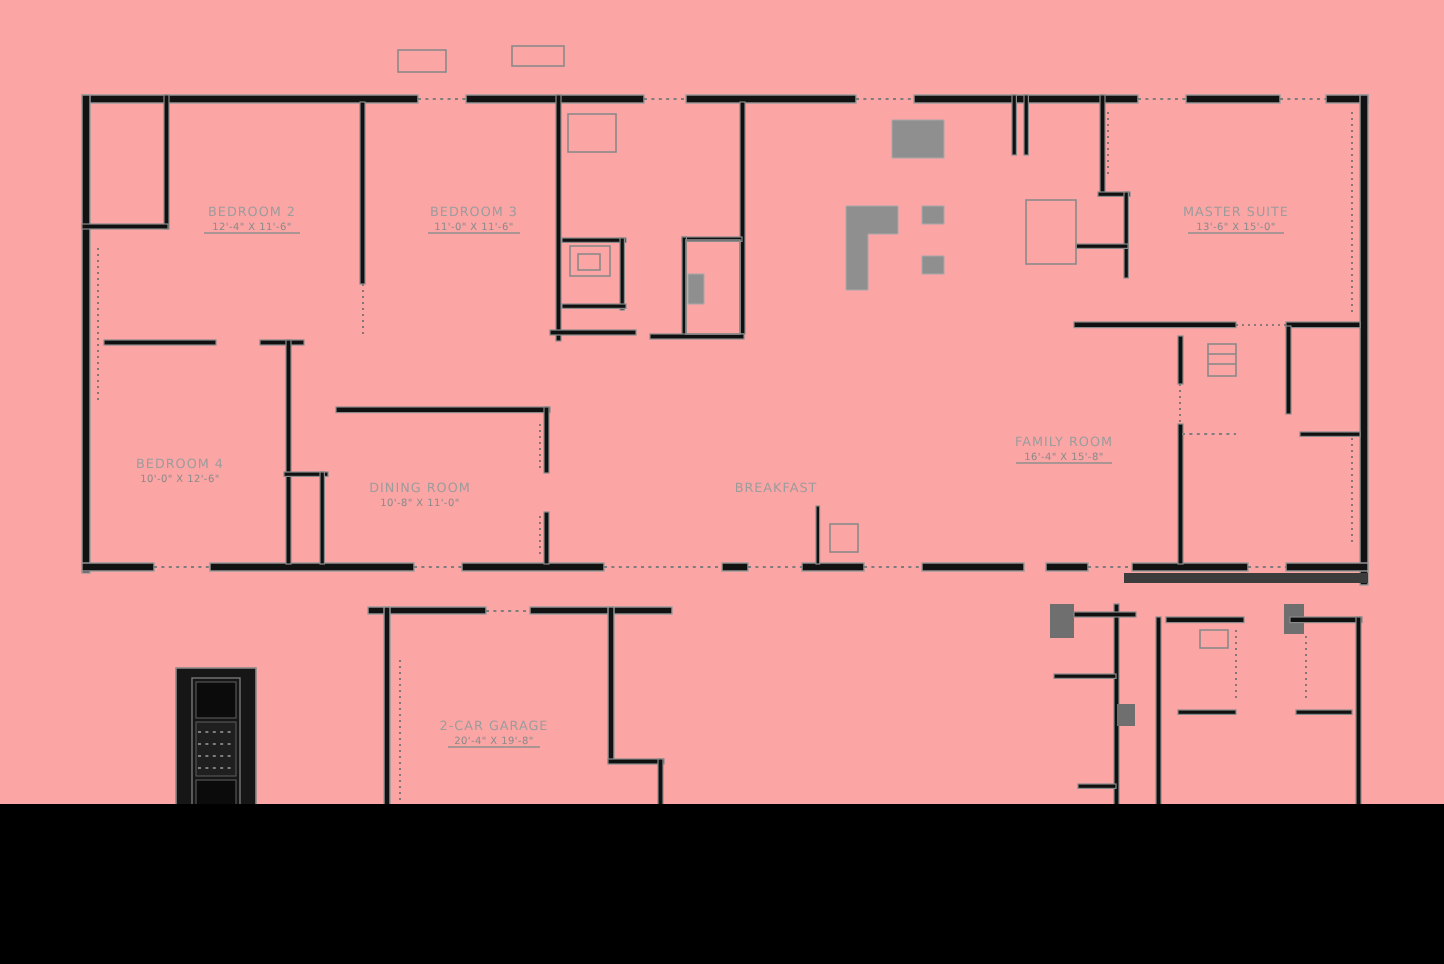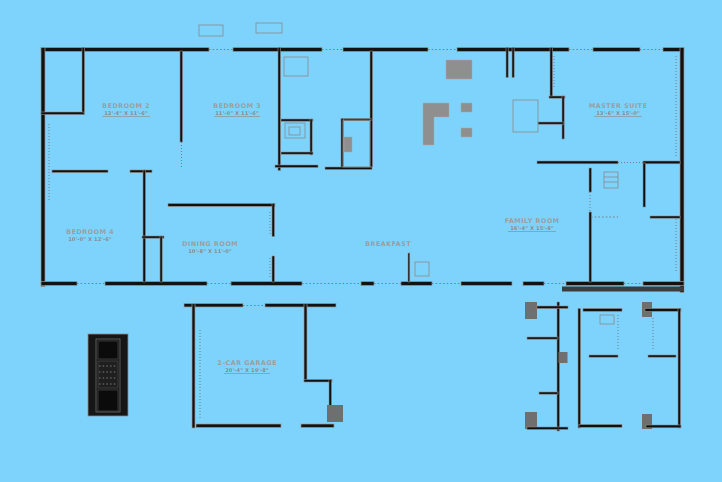--- a/index.html
+++ b/index.html
@@ -1,16 +1,16 @@
 <!DOCTYPE html>
 <html><head>
 <meta charset="utf-8">
 <style>
   html,body{margin:0;padding:0;background:#000;}
-  .stage{position:relative;width:722px;height:482px;background:#7dd3fc;overflow:hidden;font-weight:bold;}
+  .stage{position:relative;width:722px;height:402px;background:#fca5a5;overflow:hidden;}
   svg{display:block;}
   .w{fill:#121212;stroke:#9a9a9a;stroke-width:.7;}
   .w2{fill:#101010;stroke:#8a8a8a;stroke-width:.6;}
   .d{stroke:#7d7d7d;stroke-width:1;stroke-dasharray:1.5 2.2;fill:none;}
   .dd{stroke:#6a6a6a;stroke-width:.8;stroke-dasharray:1 2;fill:none;}
   .fx{fill:none;stroke:#8a8a8a;stroke-width:.8;}
   .solid{fill:#8f8f8f;stroke:#a8a8a8;stroke-width:.5;}
   .soft{fill:#6f6f6f;}
   .lbl{font-family:"DejaVu Sans",sans-serif;font-size:6.4px;fill:#9c9c9c;letter-spacing:.5px;text-anchor:middle;}
   .dim{font-family:"DejaVu Sans",sans-serif;font-size:5px;fill:#8a8a8a;letter-spacing:.2px;text-anchor:middle;}

